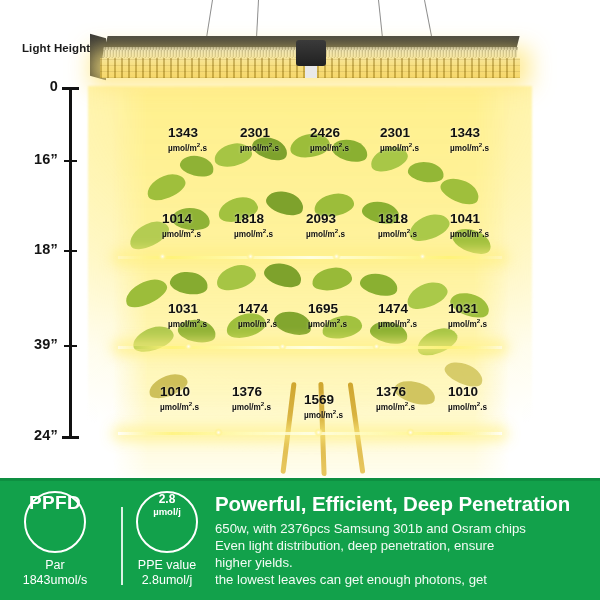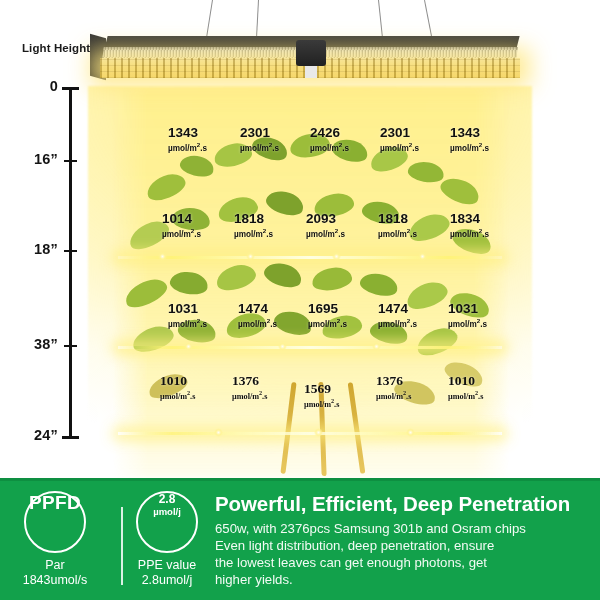--- a/index.html
+++ b/index.html
@@ -233,21 +233,21 @@
       <div class="tick" style="top:87px;"></div>
       <div class="tick-label" style="left:38px;top:78px;width:20px;">0</div>
 
       <div class="tick small" style="top:160px;"></div>
       <div class="tick-label" style="left:18px;top:151px;width:40px;">16”</div>
 
       <div class="tick small" style="top:250px;"></div>
       <div class="tick-label" style="left:18px;top:241px;width:40px;">18”</div>
 
       <div class="tick small" style="top:345px;"></div>
-      <div class="tick-label" style="left:18px;top:336px;width:40px;">38”</div>
+      <div class="tick-label" style="left:18px;top:336px;width:40px;">39”</div>
 
       <div class="tick" style="top:436px;"></div>
       <div class="tick-label" style="left:18px;top:427px;width:40px;">24”</div>
     </div>
 
     <div class="vrow" style="top:126px;">
       <div class="vcell" style="left:168px;">
         <div class="vnum">1343</div>
         <div class="vunit">µmol/m<sup>2</sup>.s</div>
       </div>
@@ -280,21 +280,21 @@
       </div>
       <div class="vcell" style="left:306px;">
         <div class="vnum">2093</div>
         <div class="vunit">µmol/m<sup>2</sup>.s</div>
       </div>
       <div class="vcell" style="left:378px;">
         <div class="vnum">1818</div>
         <div class="vunit">µmol/m<sup>2</sup>.s</div>
       </div>
       <div class="vcell" style="left:450px;">
-        <div class="vnum">1834</div>
+        <div class="vnum">1041</div>
         <div class="vunit">µmol/m<sup>2</sup>.s</div>
       </div>
     </div>
 
     <div class="vrow" style="top:302px;">
       <div class="vcell" style="left:168px;">
         <div class="vnum">1031</div>
         <div class="vunit">µmol/m<sup>2</sup>.s</div>
       </div>
       <div class="vcell" style="left:238px;">
@@ -308,21 +308,21 @@
       <div class="vcell" style="left:378px;">
         <div class="vnum">1474</div>
         <div class="vunit">µmol/m<sup>2</sup>.s</div>
       </div>
       <div class="vcell" style="left:448px;">
         <div class="vnum">1031</div>
         <div class="vunit">µmol/m<sup>2</sup>.s</div>
       </div>
     </div>
 
-    <div class="vrow" style="top:374px;font-family:Liberation Serif, serif;">
+    <div class="vrow" style="top:385px;">
       <div class="vcell" style="left:160px;">
         <div class="vnum">1010</div>
         <div class="vunit">µmol/m<sup>2</sup>.s</div>
       </div>
       <div class="vcell" style="left:232px;">
         <div class="vnum">1376</div>
         <div class="vunit">µmol/m<sup>2</sup>.s</div>
       </div>
       <div class="vcell" style="left:304px;margin-top:8px;">
         <div class="vnum">1569</div>
@@ -361,20 +361,20 @@
         <div class="cap">PPE value
 2.8umol/j</div>
       </div>
     </div>
 
     <div class="copy">
       <div class="headline">Powerful, Efficient, Deep Penetration</div>
       <div class="body">
         <div>650w, with 2376pcs Samsung 301b and Osram chips</div>
         <div>Even light distribution, deep penetration, ensure</div>
+        <div>higher yields.</div>
         <div>the lowest leaves can get enough photons, get</div>
-        <div>higher yields.</div>
       </div>
     </div>
 
   </div>
 
 </div>
 
 </body></html>

